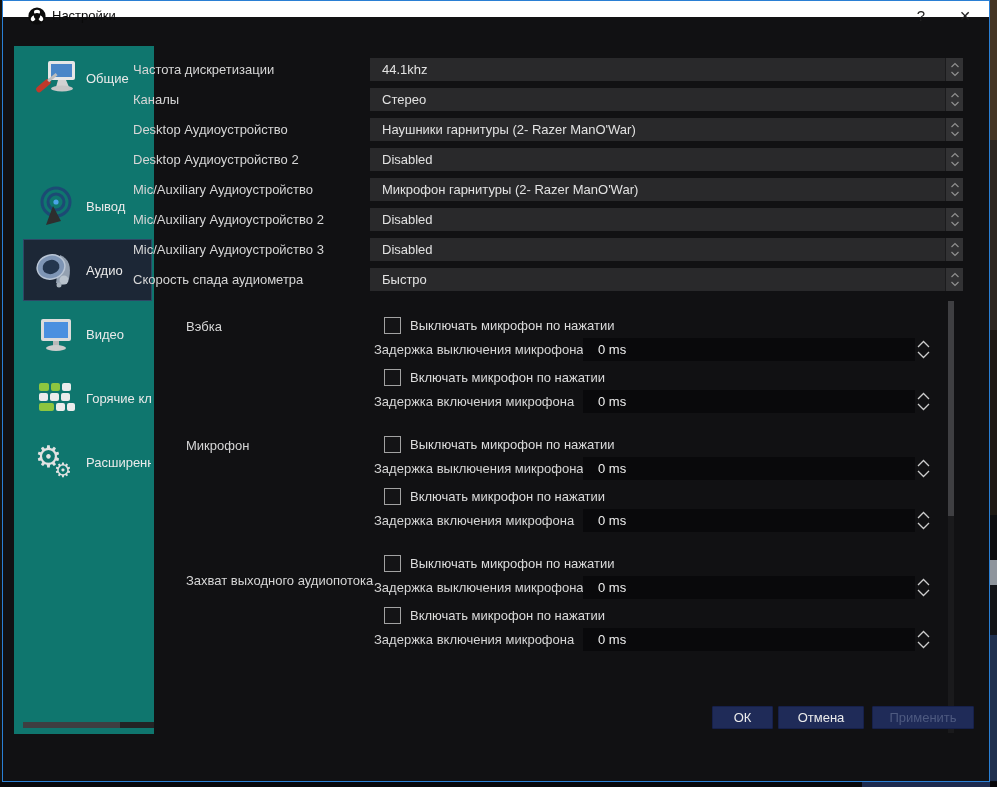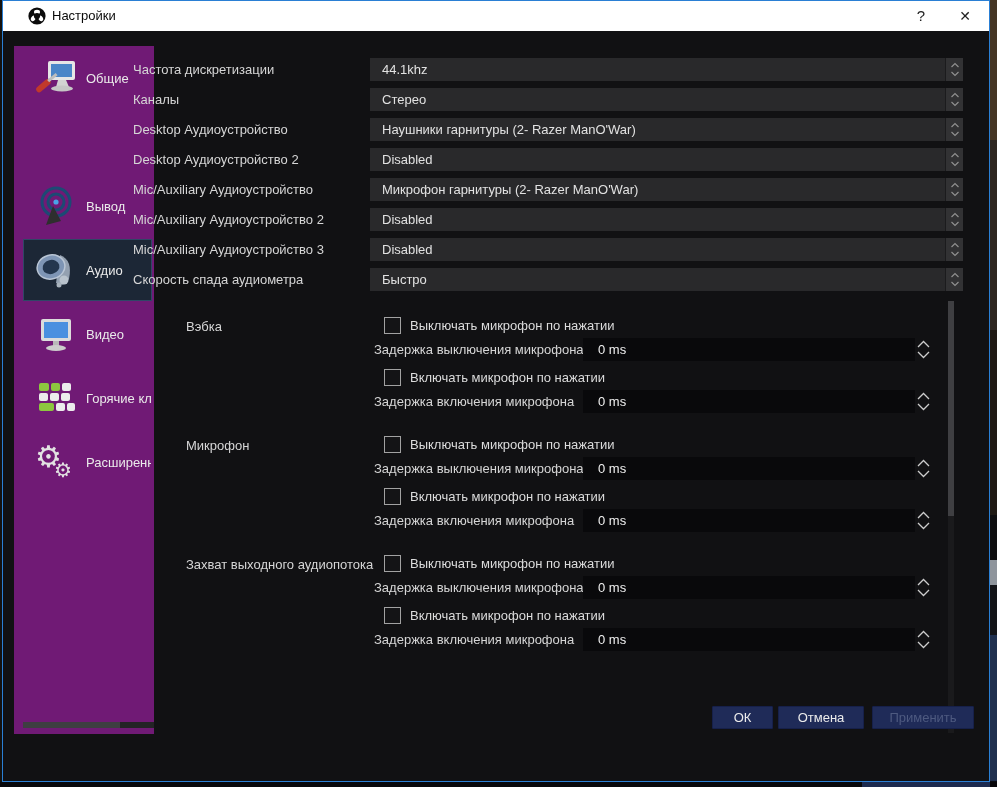--- a/index.html
+++ b/index.html
@@ -12,31 +12,31 @@
   .bg-right { position:absolute; left:990px; top:0; width:7px; height:787px; }
   .bg-right div { width:7px; }
   .bg-bottom{ position:absolute; left:0; top:782px; width:997px; height:5px; background:#07070a; }
   .bg-bottom div { position:absolute; left:862px; top:0; width:128px; height:5px; background:#1c2a4e; }
 
   
   .dialog { position:absolute; left:2px; top:0; width:988px; height:782px;
             border:1px solid #2a7fd4; background:#111113; }
 
   
-  .titlebar { position:absolute; left:0; top:0; width:986px; height:30px; background:#ffffff; }
+  .titlebar { position:absolute; left:0; top:0; width:986px; height:16px; background:#ffffff; }
   .obs-logo { position:absolute; left:25px; top:6px; width:18px; height:18px; }
   .win-title { position:absolute; left:49px; top:0; height:30px; line-height:30px;
                font-size:13px; color:#0a0a0a; }
   .tb-btn { position:absolute; top:0; height:30px; text-align:center; line-height:30px;
             font-size:15px; color:#222; cursor:default; }
   .tb-help  { left:903px; width:30px; }
   .tb-close { left:946px; width:32px; font-size:14px; }
 
   
-  .sidebar { position:absolute; left:11px; top:45px; width:140px; height:688px; background:#701a75; }
+  .sidebar { position:absolute; left:11px; top:45px; width:140px; height:688px; background:#0f766e; }
   .nav-item { position:absolute; left:9px; width:129px; height:62px; display:flex;
               align-items:center; border:1px solid transparent; overflow:hidden; }
   .nav-item.sel { background:#1c2736; border:1px solid #2f4766; }
   .nav-icon { width:44px; height:44px; margin-left:10px; flex:0 0 44px; position:relative; }
   .nav-label { margin-left:8px; font-size:13px; color:#eaeaea; white-space:nowrap; }
   .gear { position:absolute; color:#e2e2e2; line-height:1; }
   .gear-big { font-size:30px; left:1px; top:2px; }
   .gear-small { font-size:20px; left:20px; top:20px; }
   .side-hscroll-track { position:absolute; left:9px; top:676px; width:131px; height:6px; background:#232325; }
   .side-hscroll { position:absolute; left:0; top:0; width:97px; height:6px; background:#3e3e41; }
@@ -310,21 +310,21 @@
   <div class="cb-label" style="top:485px;">Включать микрофон по нажатии</div>
   <div class="spin-label" style="top:508px;">Задержка включения микрофона</div>
   <div class="spin-field" style="top:508px;">
     <span class="spin-value">0 ms</span>
   </div>
   <span class="spin-btns" style="top:508px;"><svg width="15" height="23" viewBox="0 0 15 23">
         <path d="M2 9 L7.5 3.5 L13 9" stroke="#cdcdcd" fill="none" stroke-width="1.3"></path>
         <path d="M2 14 L7.5 19.5 L13 14" stroke="#cdcdcd" fill="none" stroke-width="1.3"></path>
       </svg></span>
 
-  <div class="sect-label" style="top:553px;text-align:center;">Захват выходного аудиопотока</div>
+  <div class="sect-label" style="top:569px;text-align:center;">Захват выходного аудиопотока</div>
   <span class="cb" style="top:554px;"></span>
   <div class="cb-label" style="top:552px;">Выключать микрофон по нажатии</div>
   <div class="spin-label" style="top:575px;">Задержка выключения микрофона</div>
   <div class="spin-field" style="top:575px;">
     <span class="spin-value">0 ms</span>
   </div>
   <span class="spin-btns" style="top:575px;"><svg width="15" height="23" viewBox="0 0 15 23">
         <path d="M2 9 L7.5 3.5 L13 9" stroke="#cdcdcd" fill="none" stroke-width="1.3"></path>
         <path d="M2 14 L7.5 19.5 L13 14" stroke="#cdcdcd" fill="none" stroke-width="1.3"></path>
       </svg></span>

